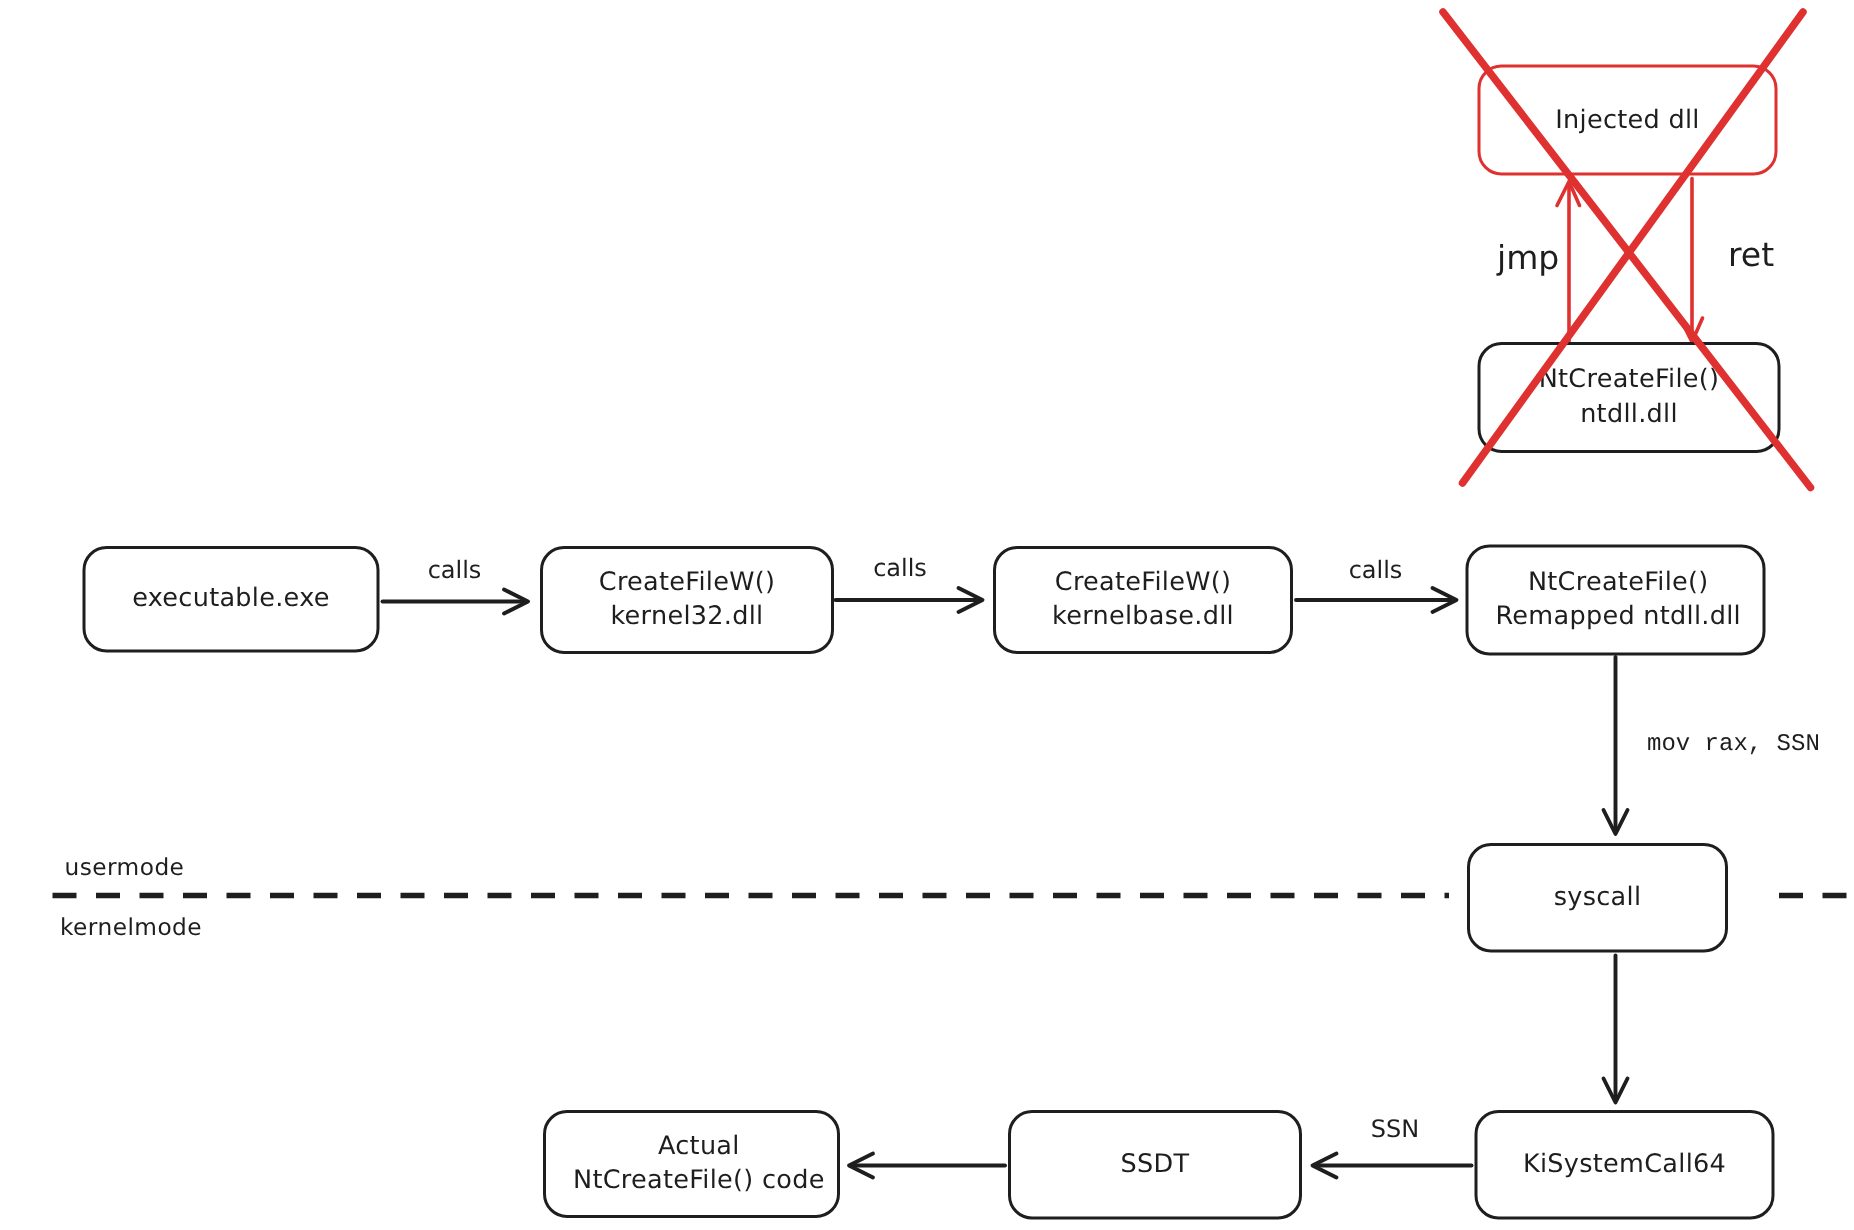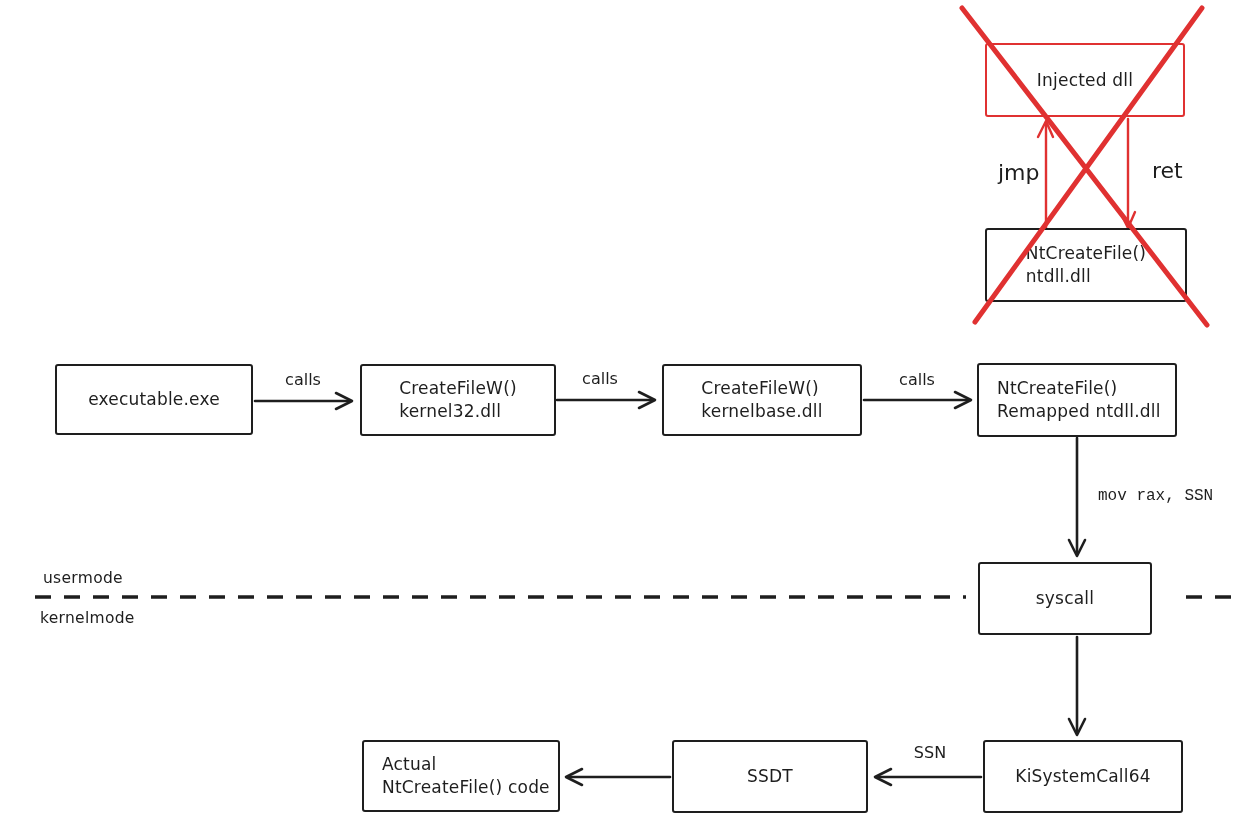--- a/index.html
+++ b/index.html
@@ -25,30 +25,30 @@
     pointer-events: none;
   }
   .layer.connectors { z-index: 1; }
   .layer.cross { z-index: 3; }
 
   .node {
     position: absolute;
     z-index: 2;
     box-sizing: border-box;
     border: 2.5px solid #1e1e1e;
-    border-radius: 3px;
+    border-radius: 16px;
     background: #ffffff;
     display: flex;
     align-items: center;
     justify-content: center;
     font-size: 17px;
     line-height: 1.35;
     letter-spacing: 0.2px;
   }
-  .node .lines { text-align: left; }
+  .node .lines { text-align: center; }
   .node.align-left { justify-content: flex-start; padding-left: 18px; }
   .node.red-node { border-color: #e03131; border-width: 2px; }
   .node .line { display: block; }
 
   .lbl {
     position: absolute;
     z-index: 2;
     white-space: nowrap;
     font-size: 16px;
     color: #1e1e1e;

